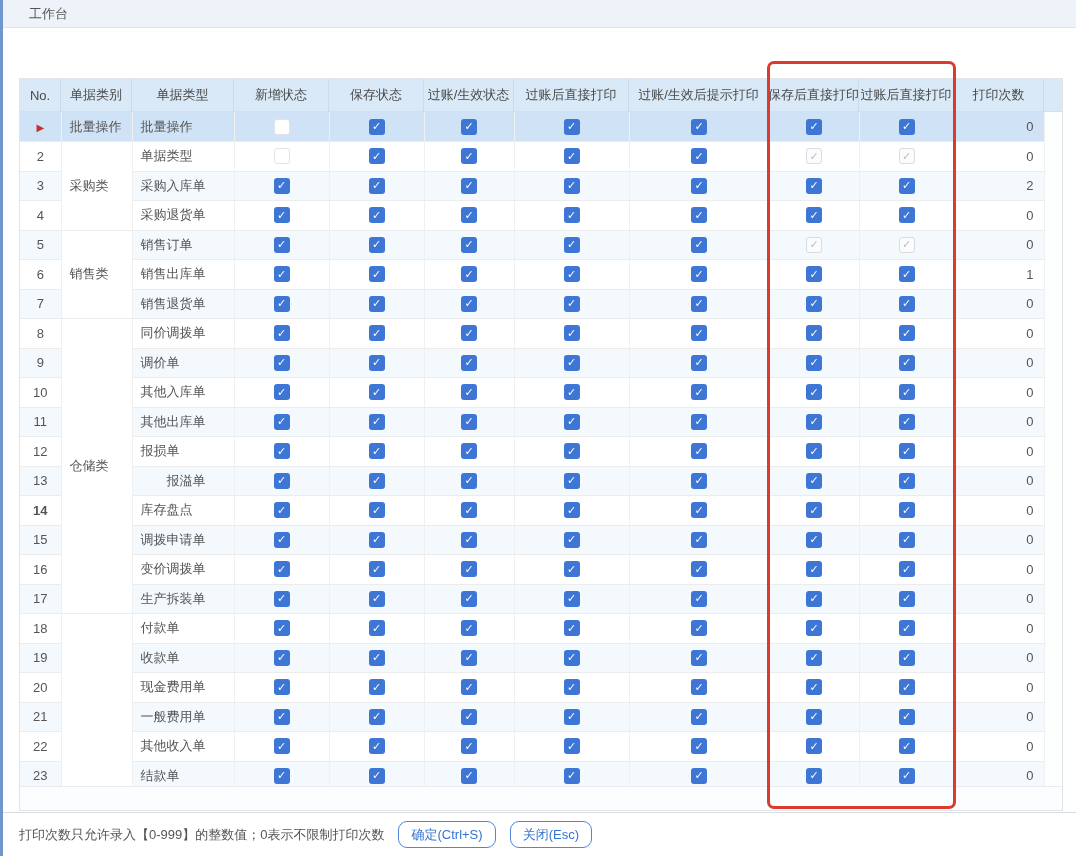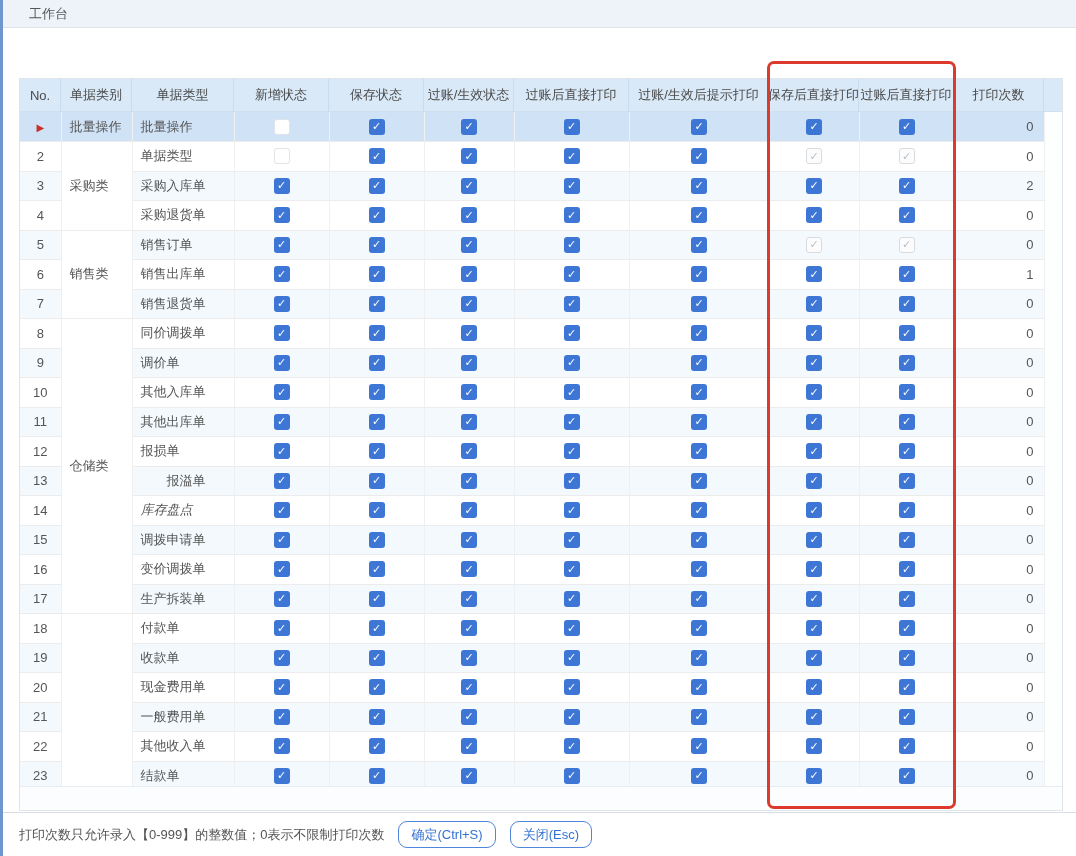--- a/index.html
+++ b/index.html
@@ -431,22 +431,22 @@
               </td>
               <td style="width: 90px;">
                 <span class="cb checked">✓</span>
               </td>
               <td style="width: 95px;">
                 <span class="cb checked">✓</span>
               </td>
               <td class="td-count" style="width: 90px;">0</td>
             </tr>
             <tr>
-              <td class="td-no" style="width: 41px;">14</td>
-              <td class="td-type" style="width: 102px; font-style: italic;">库存盘点</td>
+              <td class="td-no" style="width: 41px; font-weight: bold;">14</td>
+              <td class="td-type" style="width: 102px;">库存盘点</td>
               <td style="width: 95px;">
                 <span class="cb checked">✓</span>
               </td>
               <td style="width: 95px;">
                 <span class="cb checked">✓</span>
               </td>
               <td style="width: 90px;">
                 <span class="cb checked">✓</span>
               </td>
               <td style="width: 115px;">

